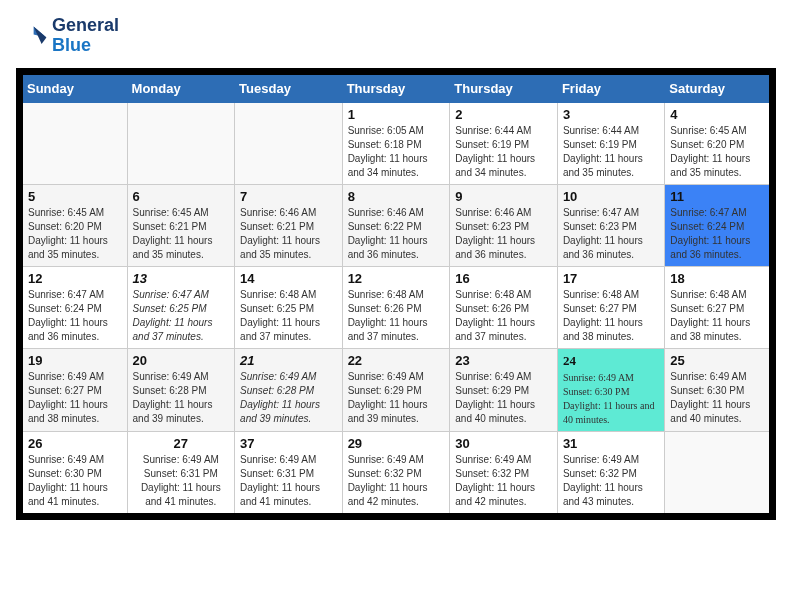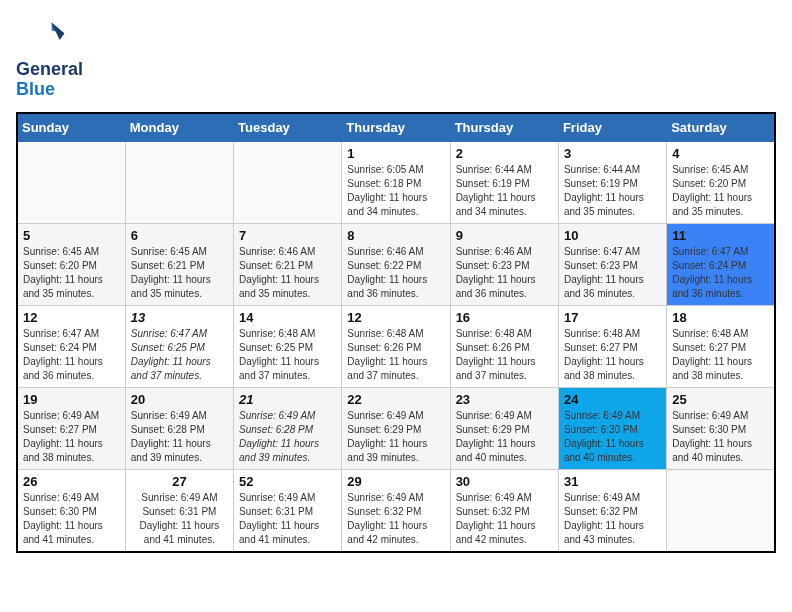--- a/index.html
+++ b/index.html
@@ -12,22 +12,21 @@
     }
     .header {
       display: flex;
       justify-content: space-between;
       align-items: flex-start;
       margin-bottom: 12px;
     }
     .logo {
       display: flex;
       align-items: center;
-      gap: 12px;
-      flex-direction: column;
+      gap: 4px;
     }
     .logo-text {
       font-size: 18px;
       font-weight: bold;
       color: #1a3a6b;
       line-height: 1.1;
     }
     .logo-text span {
       color: #1a75c4;
     }
@@ -45,21 +44,21 @@
       line-height: 1.1;
     }
     .location-title {
       font-size: 16px;
       color: #333;
       font-weight: normal;
     }
     .calendar {
       width: 100%;
       border-collapse: collapse;
-      border: 2px solid #000000;
+      border: 7px solid #000000;
     }
     .calendar th {
       background-color: #2d6db5;
       color: #fff;
       font-size: 13px;
       font-weight: bold;
       padding: 6px 4px;
       text-align: left;
       border: 1px solid #2d6db5;
     }
@@ -268,21 +267,21 @@
           <div class="day-info" style="white-space: pre-line;">Sunrise: 6:49 AM
 Sunset: 6:29 PM
 Daylight: 11 hours and 39 minutes.</div>
         </td>
         <td style="background: rgb(245, 245, 245);">
           <div class="day-number">23</div>
           <div class="day-info" style="white-space: pre-line;">Sunrise: 6:49 AM
 Sunset: 6:29 PM
 Daylight: 11 hours and 40 minutes.</div>
         </td>
-        <td style="background: #0ea5e9;">
+        <td style="background: #5eead4; font-family: Liberation Serif, serif;">
           <div class="day-number">24</div>
           <div class="day-info" style="white-space: pre-line;">Sunrise: 6:49 AM
 Sunset: 6:30 PM
 Daylight: 11 hours and 40 minutes.</div>
         </td>
         <td style="background: rgb(245, 245, 245);">
           <div class="day-number">25</div>
           <div class="day-info" style="white-space: pre-line;">Sunrise: 6:49 AM
 Sunset: 6:30 PM
 Daylight: 11 hours and 40 minutes.</div>
@@ -295,21 +294,21 @@
 Sunset: 6:30 PM
 Daylight: 11 hours and 41 minutes.</div>
         </td>
         <td style="background: rgb(255, 255, 255); text-align: center;">
           <div class="day-number">27</div>
           <div class="day-info" style="white-space: pre-line;">Sunrise: 6:49 AM
 Sunset: 6:31 PM
 Daylight: 11 hours and 41 minutes.</div>
         </td>
         <td style="background: rgb(255, 255, 255);">
-          <div class="day-number">52</div>
+          <div class="day-number">37</div>
           <div class="day-info" style="white-space: pre-line;">Sunrise: 6:49 AM
 Sunset: 6:31 PM
 Daylight: 11 hours and 41 minutes.</div>
         </td>
         <td style="background: rgb(255, 255, 255);">
           <div class="day-number">29</div>
           <div class="day-info" style="white-space: pre-line;">Sunrise: 6:49 AM
 Sunset: 6:32 PM
 Daylight: 11 hours and 42 minutes.</div>
         </td>

